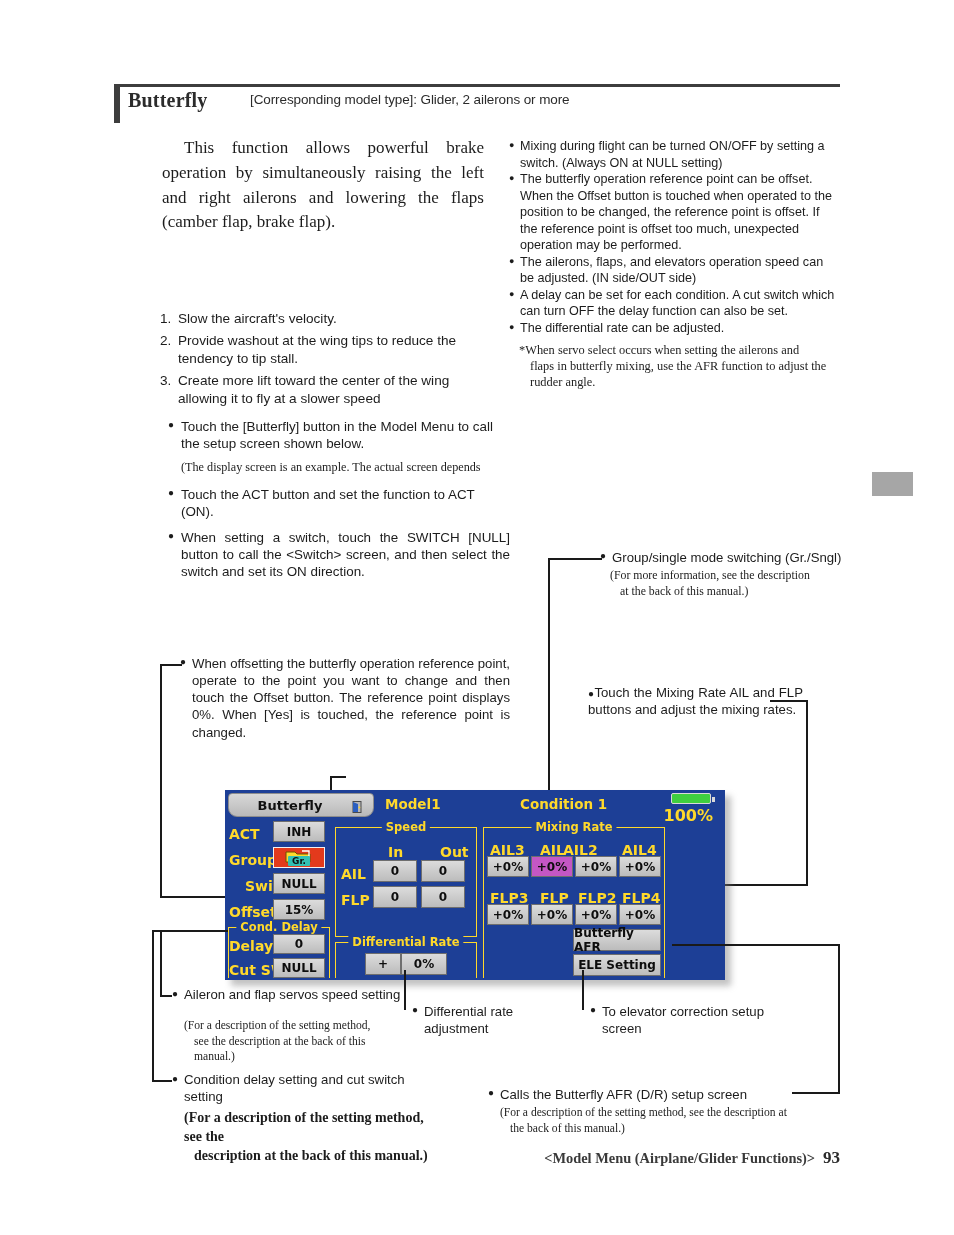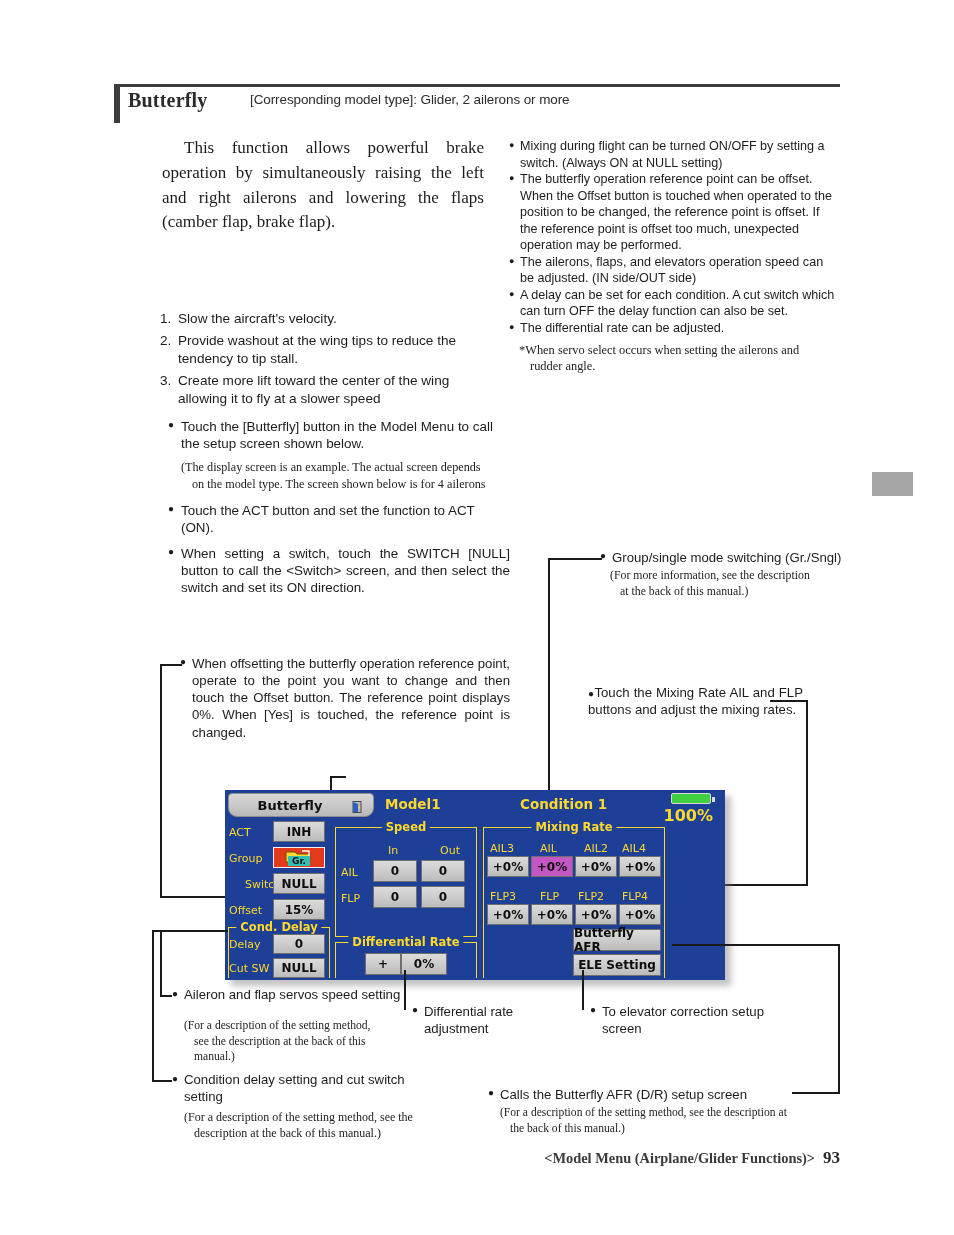--- a/index.html
+++ b/index.html
@@ -128,21 +128,21 @@
   .co-aileron .parenb .ind { display:block; padding-left:10px; }
 
   .co-conddelay {
     position:absolute; left:172px; top:1072px; width:270px;
     font-size:13.2px; line-height:1.28; color:#1c1c1c;
   }
   .co-conddelay .bi { display:flex; }
   .co-conddelay .bi .dot { flex:0 0 12px; font-size:10px; line-height:1.4; }
   .co-conddelay .parenb {
     font-family:"Liberation Serif", serif;
-    font-size:12px; line-height:1.35; margin:3px 0 0 12px;
+    font-size:14px; line-height:1.35; margin:3px 0 0 12px;font-weight:bold;
   }
   .co-conddelay .parenb .ind { display:block; padding-left:10px; }
 
   .co-diff {
     position:absolute; left:412px; top:1003px; width:150px;
     font-size:13.2px; line-height:1.30; color:#1c1c1c;
   }
   .co-diff .bi { display:flex; }
   .co-diff .bi .dot { flex:0 0 12px; font-size:10px; line-height:1.4; }
 
@@ -235,21 +235,21 @@
 
   
   .lbtn {
     background:linear-gradient(#dcdcdc,#bcbcbc);
     border:1px solid #6e6e6e;
     color:#0d0d0d; font-weight:bold; font-size:12px;
     display:flex; align-items:center; justify-content:center;
     position:absolute;
   }
   .lbtn.sel { background:#c457c4; border-color:#6e6e6e; }
-  .lbl { position:absolute; color:#ffd92b; font-weight:normal; font-size:11px; }
+  .lbl { position:absolute; color:#ffd92b; font-weight:bold; font-size:14px; }
 
   
   .lcd-left-lbl { left:4px; }
   .grp-btn {
     position:absolute; background:#e33a1c; border:1px solid #f2f2f2;
     display:flex; align-items:flex-end; justify-content:center;
   }
   .grp-folder {
     position:absolute; left:50%; top:1px; transform:translateX(-50%);
     width:30px; height:15px;
@@ -312,32 +312,32 @@
     <div class="bi">
       <span class="dot">●</span>
       <span class="tx">A delay can be set for each condition. A cut switch which can turn OFF the delay function can also be set.</span>
     </div>
     <div class="bi">
       <span class="dot">●</span>
       <span class="tx">The differential rate can be adjusted.</span>
     </div>
     <div class="note-serif">
       <span>*When servo select occurs when setting the ailerons and</span>
+      <span class="ind">flaps in butterfly mixing, use the AFR function to adjust the</span>
       <span class="ind">rudder angle.</span>
     </div>
   </div>
 
   <div class="instr">
     <div class="bi">
       <span class="dot">●</span>
       <span class="tx">Touch the [Butterfly] button in the Model Menu to call the setup screen shown below.</span>
     </div>
     <div class="paren">
       <span>(The display screen is an example. The actual screen depends</span>
-      <span class="ind">on the model type. The screen shown below is for 4 ailerons</span>
     </div>
     <div class="bi">
       <span class="dot">●</span>
       <span class="tx">Touch the ACT button and set the function to ACT (ON).</span>
     </div>
     <div class="bi">
       <span class="dot">●</span>
       <span class="tx j">When setting a switch, touch the SWITCH [NULL] button to call the &lt;Switch&gt; screen, and then select the switch and set its ON direction.</span>
     </div>
   </div>
@@ -456,21 +456,21 @@
 
         <div class="frame" style="left:258px;top:37px;width:182px;height:151px;border-bottom:none;"></div>
         <div class="frame-cap" style="left:349px;top:37px;">Mixing Rate</div>
 
         <div class="lbl" style="left:265px;top:52px;">AIL3</div>
         <div class="lbtn" style="left:262px;top:66px;width:42px;height:21px;">+0%</div>
 
         <div class="lbl" style="left:315px;top:52px;">AIL</div>
         <div class="lbtn sel" style="left:306px;top:66px;width:42px;height:21px;">+0%</div>
 
-        <div class="lbl" style="left:359px;top:52px;">AIL2</div>
+        <div class="lbl" style="left:338px;top:52px;">AIL2</div>
         <div class="lbtn" style="left:350px;top:66px;width:42px;height:21px;">+0%</div>
 
         <div class="lbl" style="left:397px;top:52px;">AIL4</div>
         <div class="lbtn" style="left:394px;top:66px;width:42px;height:21px;">+0%</div>
 
         <div class="lbl" style="left:265px;top:100px;">FLP3</div>
         <div class="lbtn" style="left:262px;top:114px;width:42px;height:21px;">+0%</div>
 
         <div class="lbl" style="left:315px;top:100px;">FLP</div>
         <div class="lbtn" style="left:306px;top:114px;width:42px;height:21px;">+0%</div>

